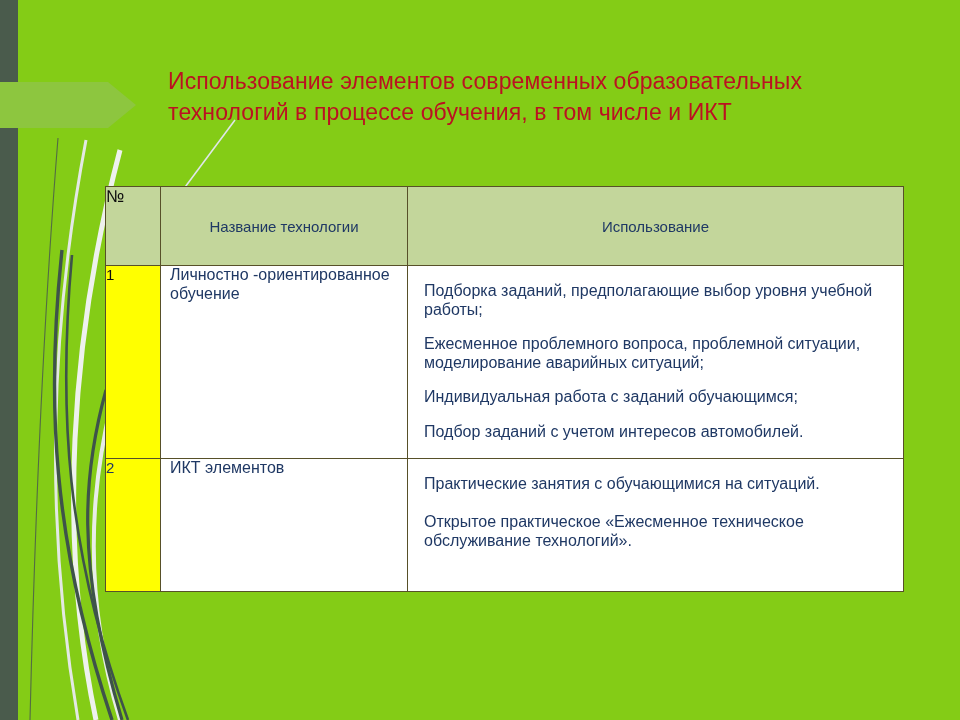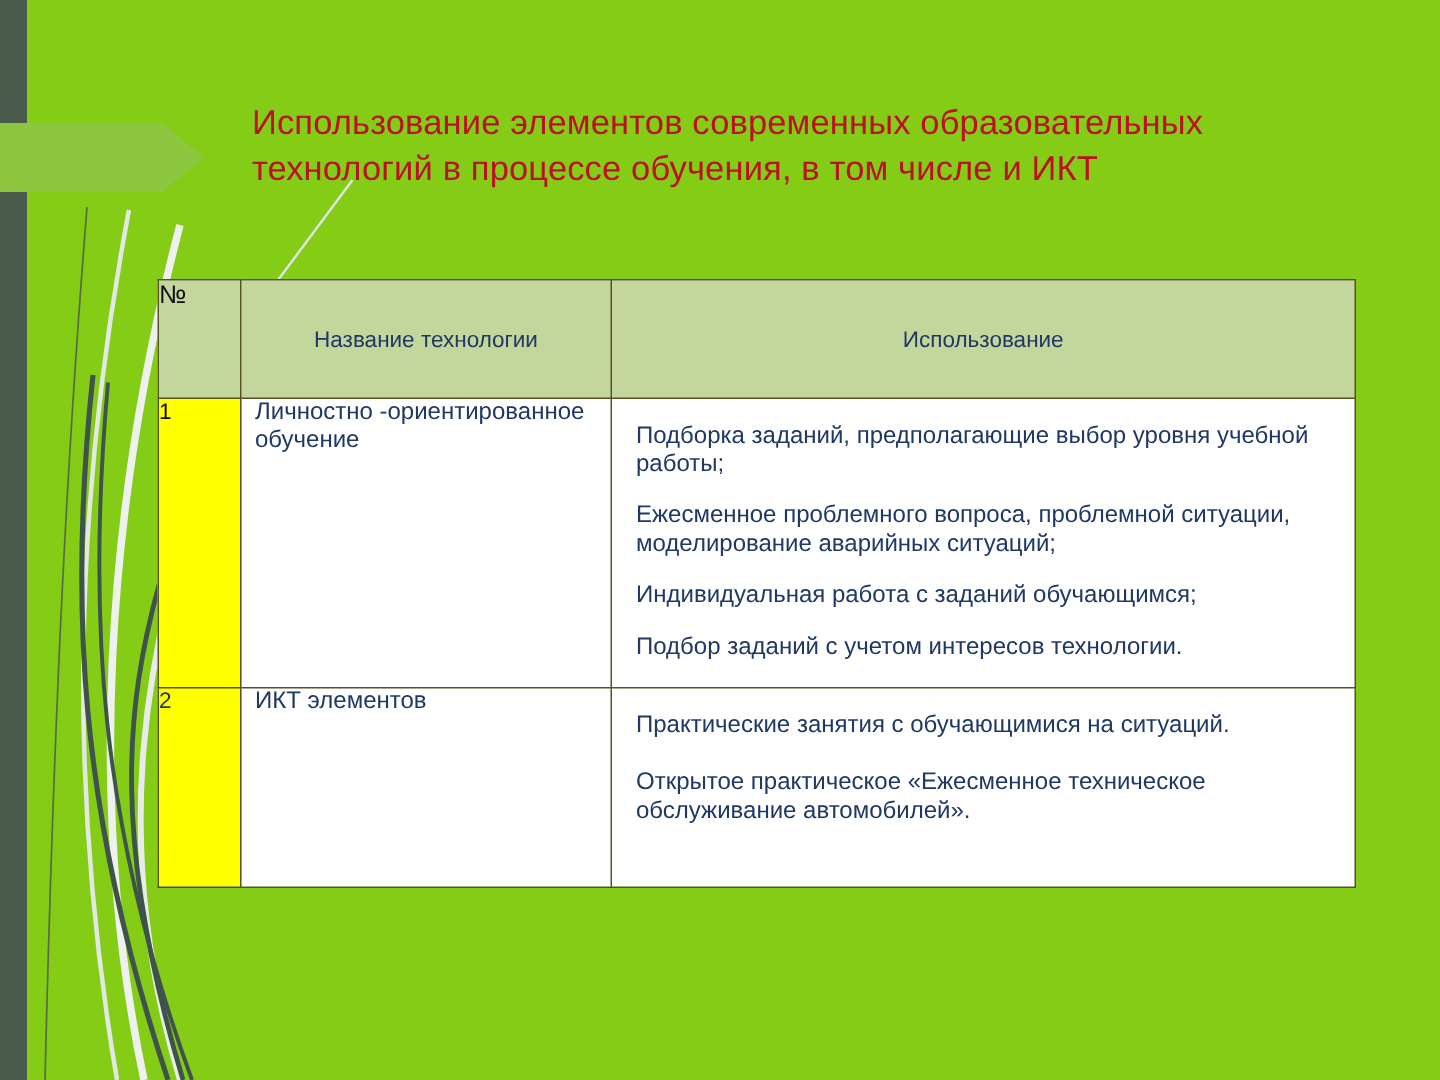--- a/index.html
+++ b/index.html
@@ -182,29 +182,29 @@
           <td class="th-center">Использование</td>
         </tr>
 
         <tr class="row-1">
           <td class="num-cell black">1</td>
           <td class="body-cell name-cell">Личностно -ориентированное обучение</td>
           <td class="body-cell">
             <p>Подборка заданий, предполагающие выбор уровня учебной работы;</p>
             <p>Ежесменное проблемного вопроса, проблемной ситуации, моделирование аварийных ситуаций;</p>
             <p>Индивидуальная работа с заданий обучающимся;</p>
-            <p>Подбор заданий с учетом интересов технологии.</p>
+            <p>Подбор заданий с учетом интересов автомобилей.</p>
           </td>
         </tr>
 
         <tr class="row-2">
           <td class="num-cell navy">2</td>
           <td class="body-cell name-cell">ИКТ элементов</td>
           <td class="body-cell">
             <p>Практические занятия с обучающимися на ситуаций.</p>
-            <p class="spaced">Открытое практическое «Ежесменное техническое обслуживание автомобилей».</p>
+            <p class="spaced">Открытое практическое «Ежесменное техническое обслуживание технологий».</p>
           </td>
         </tr>
       </tbody>
     </table>
   </div>
 
 </div>
 
 </body></html>

